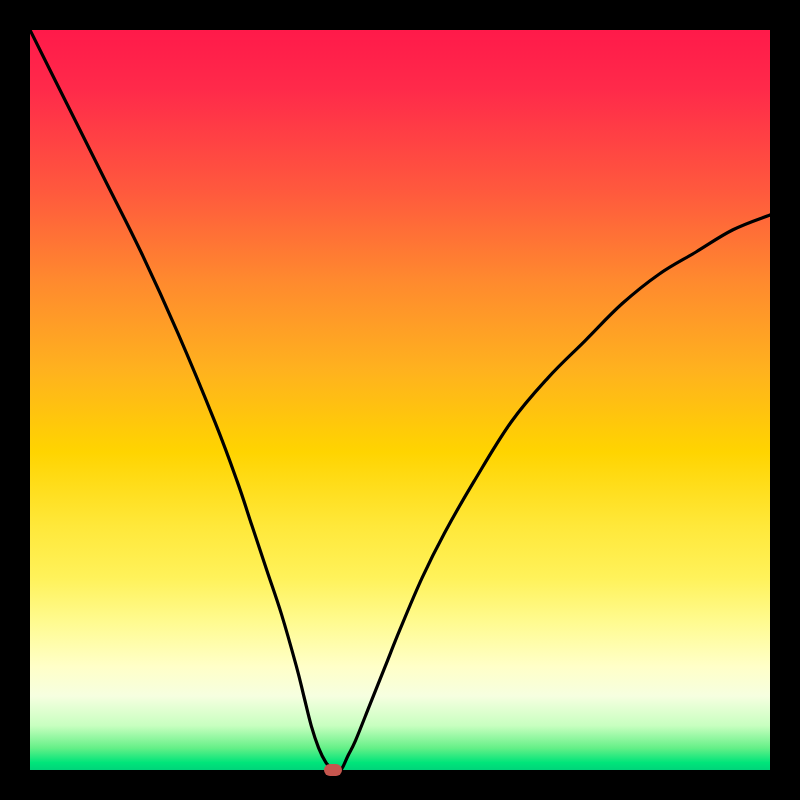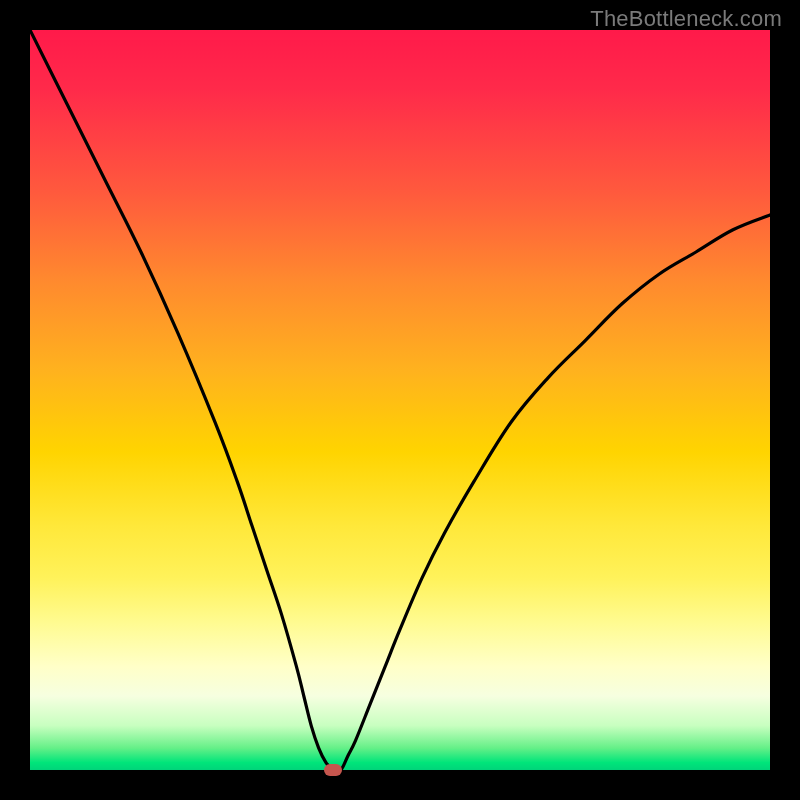--- a/index.html
+++ b/index.html
@@ -72,21 +72,20 @@
     height: 12px;
     border-radius: 6px / 6px;
     background: #c6564e;
     transform: translate(-50%, -50%);
   }
 </style>
 </head>
 <body>
 
 <div class="frame">
-  <div class="watermark">TheBottleneck.com</div>
 
   <div class="plot">
     <div class="gradient"></div>
 
     <svg class="curve" viewBox="0 0 740 740" preserveAspectRatio="none">
       <path fill="none" stroke="#000" stroke-width="3.2" stroke-linecap="round" stroke-linejoin="round" d="M 0.00 0.00 C 6.66 13.32, 23.68 47.36, 37.00 74.00 C 50.32 100.64, 60.68 121.36, 74.00 148.00 C 87.32 174.64, 97.68 194.03, 111.00 222.00 C 124.32 249.97, 134.68 272.76, 148.00 303.40 C 161.32 334.04, 174.34 365.56, 185.00 392.20 C 195.66 418.84, 200.54 432.75, 207.20 451.40 C 213.86 470.05, 216.67 479.82, 222.00 495.80 C 227.33 511.78, 231.47 524.22, 236.80 540.20 C 242.13 556.18, 246.27 567.28, 251.60 584.60 C 256.93 601.92, 262.40 621.75, 266.40 636.40 C 270.40 651.05, 271.14 655.34, 273.80 666.00 C 276.46 676.66, 278.54 686.28, 281.20 695.60 C 283.86 704.92, 285.94 711.14, 288.60 717.80 C 291.26 724.46, 293.34 728.60, 296.00 732.60 C 298.66 736.60, 300.74 738.67, 303.40 740.00 C 306.06 741.33, 308.14 742.66, 310.80 740.00 C 313.46 737.34, 315.54 730.53, 318.20 725.20 C 320.86 719.87, 321.60 719.72, 325.60 710.40 C 329.60 701.08, 335.07 686.72, 340.40 673.40 C 345.73 660.08, 349.87 649.72, 355.20 636.40 C 360.53 623.08, 363.34 615.38, 370.00 599.40 C 376.66 583.42, 384.21 564.92, 392.20 547.60 C 400.19 530.28, 405.08 520.52, 414.40 503.20 C 423.72 485.88, 432.01 471.38, 444.00 451.40 C 455.99 431.42, 467.68 410.85, 481.00 392.20 C 494.32 373.55, 504.68 362.45, 518.00 347.80 C 531.32 333.15, 541.68 324.12, 555.00 310.80 C 568.32 297.48, 578.68 285.79, 592.00 273.80 C 605.32 261.81, 615.68 253.52, 629.00 244.20 C 642.32 234.88, 652.68 229.99, 666.00 222.00 C 679.32 214.01, 689.68 206.46, 703.00 199.80 C 716.32 193.14, 733.34 187.66, 740.00 185.00"></path>
     </svg>
 
     <div class="marker" style="left: 303.4px; top: 740px;"></div>
   </div>

